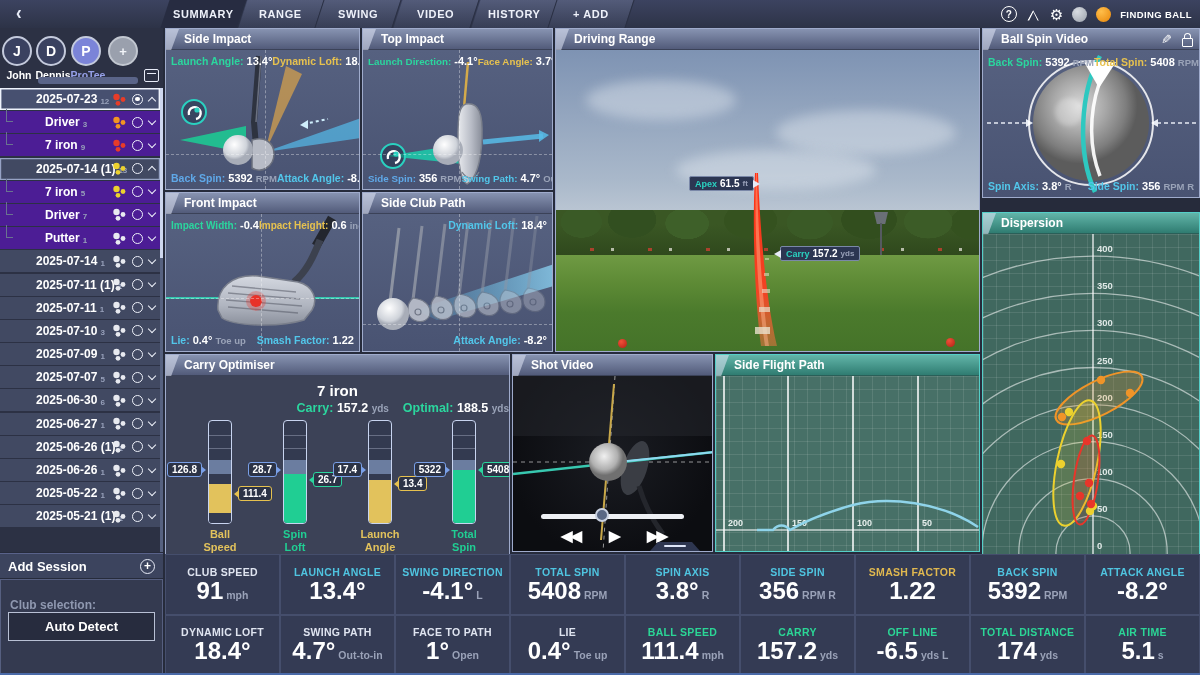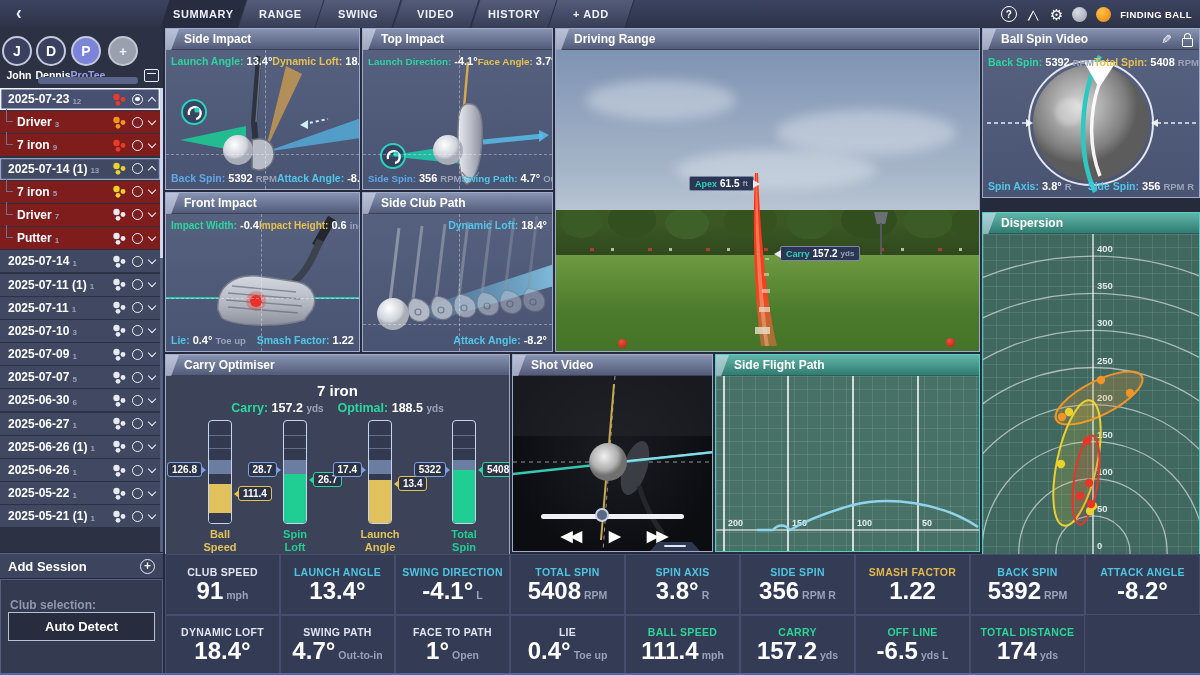--- a/index.html
+++ b/index.html
@@ -31,27 +31,27 @@
   .av.navy{background:#3a4160;}
   .av.purple{background:#7b84d8;}
   .av.gray{background:#9aa0ad;border-color:#c2c7d0;color:#f2f4f8;font-size:13px;}
   .avname{position:absolute;top:41px;font-size:10.5px;font-weight:bold;text-align:center;}
   .avname.purple{color:#96a0e8;}
   .sideslider{position:absolute;left:38px;top:77px;width:100px;height:7px;border-radius:3px;background:#5a6488;cursor:pointer;}
   .archive{position:absolute;left:144px;top:69px;width:15px;height:13px;border:1.6px solid #e8ecf8;border-radius:2px;cursor:pointer;}
   .archive:before{content:"";position:absolute;left:2px;right:2px;top:2.5px;height:1.6px;background:#e8ecf8;}
   .sessions{position:absolute;left:0;top:88px;width:160px;height:464px;background:#2c3144;overflow:hidden;}
   .srow{position:relative;height:22px;margin-bottom:1.2px;background:#414962;display:flex;align-items:center;cursor:pointer;}
-  .srow.club{background:#7f1d1d;}
+  .srow.club{background:#4c1d95;}
   .srow.club .slabel{padding-left:17px;}
   .srow.club:before{content:"";position:absolute;left:6px;top:-2px;bottom:11px;width:6px;
         border-left:1.4px solid #6a7390;border-bottom:1.4px solid #6a7390;}
   .srow.selected{box-shadow:inset 0 0 0 1.4px #eef2fc;background:#475070;}
   .srow.framed{box-shadow:inset 0 0 0 1.2px #96a2c4;}
-  .slabel{padding-left:8px;font-size:12px;font-weight:bold;white-space:nowrap;}
+  .slabel{padding-left:8px;font-size:12px;font-weight:bold;white-space:nowrap;margin-left:28px;}
   .scount{font-size:8px;color:#97a0ba;margin-left:3px;margin-top:4px;font-weight:bold;}
   .sicons{position:absolute;right:5px;display:flex;align-items:center;gap:6px;}
   .radio{width:11px;height:11px;border:1.6px solid #eef1fa;border-radius:50%;position:relative;}
   .radio.on:before{content:"";position:absolute;left:2.2px;top:2.2px;width:4.5px;height:4.5px;border-radius:50%;background:#fff;}
   .chev{width:6px;height:6px;border-left:1.6px solid #eef1fa;border-bottom:1.6px solid #eef1fa;transform:rotate(-45deg);margin-top:-3px;}
   .chev.up{transform:rotate(135deg);margin-top:3px;}
   .scroll{position:absolute;right:0;top:0;width:2.5px;height:464px;background:#566180;}
   .scroll>div{width:2.5px;height:170px;background:#cdd6ee;}
   .addsess{position:absolute;left:0;top:553px;width:163px;height:25px;background:#3c445e;
            display:flex;align-items:center;font-size:13px;font-weight:bold;padding:0 8px;border-top:1px solid #59628a;}
@@ -116,21 +116,21 @@
   .tealtxt{color:#2ad1c0;}
   
   .bs-icons{position:absolute;right:6px;top:0;display:flex;gap:10px;align-items:center;height:21px;z-index:5;}
   .pencil{font-size:13px;color:#fff;cursor:pointer;transform:scaleX(-1);}
   .lock{width:11px;height:9px;border:1.6px solid #fff;border-radius:1px;position:relative;margin-top:5px;cursor:pointer;}
   .lock:before{content:"";position:absolute;left:1px;top:-6px;width:5px;height:5px;border:1.6px solid #fff;
         border-bottom:none;border-radius:4px 4px 0 0;}
   
   .co-body{background:#3c4257;}
   .co-club{position:absolute;top:6px;left:0;right:0;text-align:center;font-size:15px;font-weight:bold;}
-  .co-line{position:absolute;top:25px;left:0;right:0;text-align:center;font-size:12.5px;font-weight:bold;}
+  .co-line{position:absolute;top:25px;left:0;right:0;text-align:right;font-size:12.5px;font-weight:bold;}
   .gauge{position:absolute;top:44px;width:24px;height:104px;border:1.6px solid #c8d4f0;border-radius:4px;
          background:#333a50;overflow:hidden;}
   .gseg{position:absolute;left:0;right:0;}
   .gtag{position:absolute;height:15px;background:#2c3346;border:1.6px solid #7aa0e8;border-radius:3px;
         font-size:10px;font-weight:bold;display:flex;align-items:center;padding:0 4px;z-index:4;white-space:nowrap;}
   .gtag.right.yellow{border-color:#e6c14f;} .gtag.right.green{border-color:#2bd69e;}
   .gtag .notch{position:absolute;width:0;height:0;border-top:4px solid transparent;border-bottom:4px solid transparent;top:3px;}
   .gtag.left .notch{right:-5px;border-left:5px solid #7aa0e8;}
   .gtag.right .notch{left:-5px;border-right:5px solid #e6c14f;}
   .gtag.right.green .notch{border-right-color:#2bd69e;}
@@ -933,15 +933,19 @@
         <div><span class="cv">157.2</span><span class="cu">yds</span></div>
       </div>
       <div class="cell">
         <div class="cl green">OFF LINE</div>
         <div><span class="cv">-6.5</span><span class="cu">yds L</span></div>
       </div>
       <div class="cell">
         <div class="cl green">TOTAL DISTANCE</div>
         <div><span class="cv">174</span><span class="cu">yds</span></div>
       </div>
+      <div class="cell">
+        <div class="cl green">AIR TIME</div>
+        <div><span class="cv">5.1</span><span class="cu">s</span></div>
+      </div>
     </div>
   <div class="botline"></div>
 </div>
 
 </body></html>

